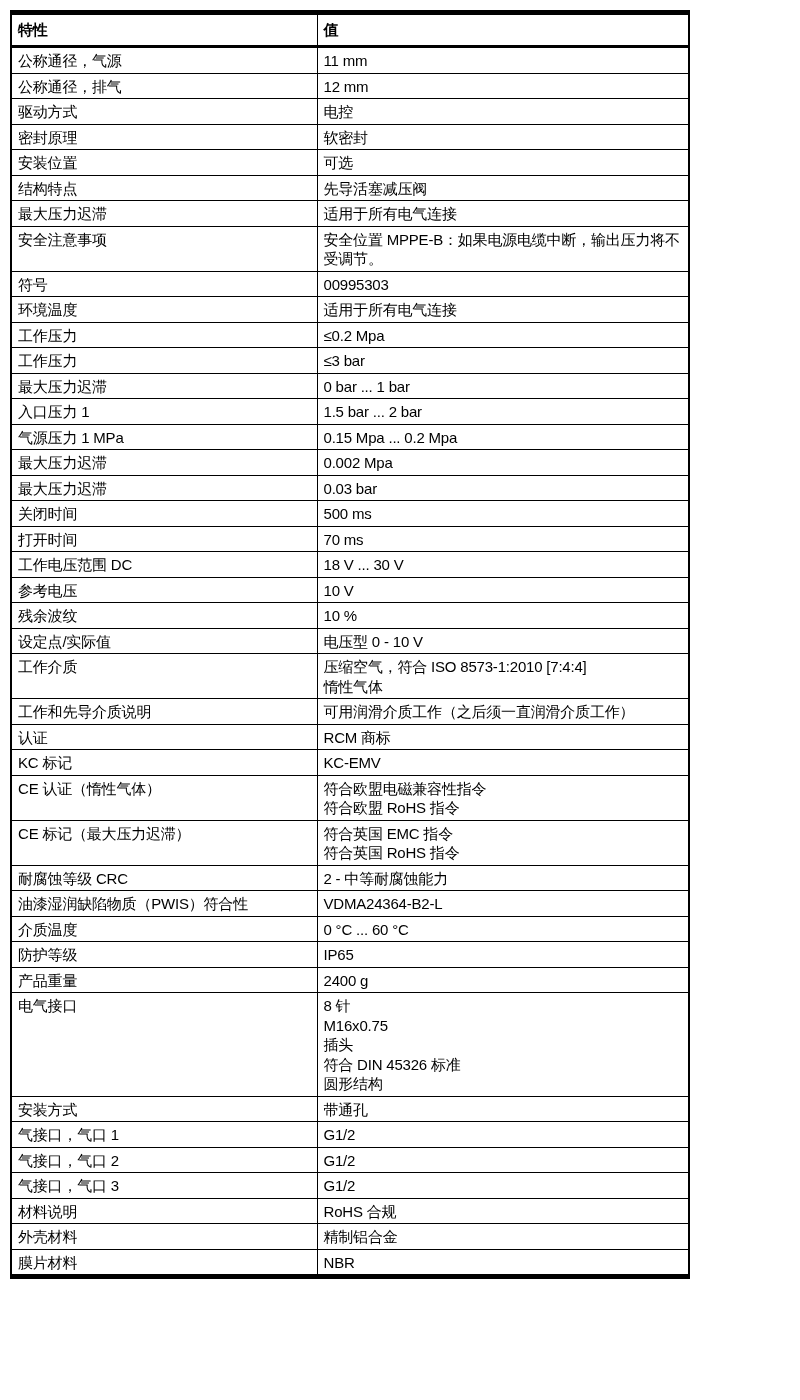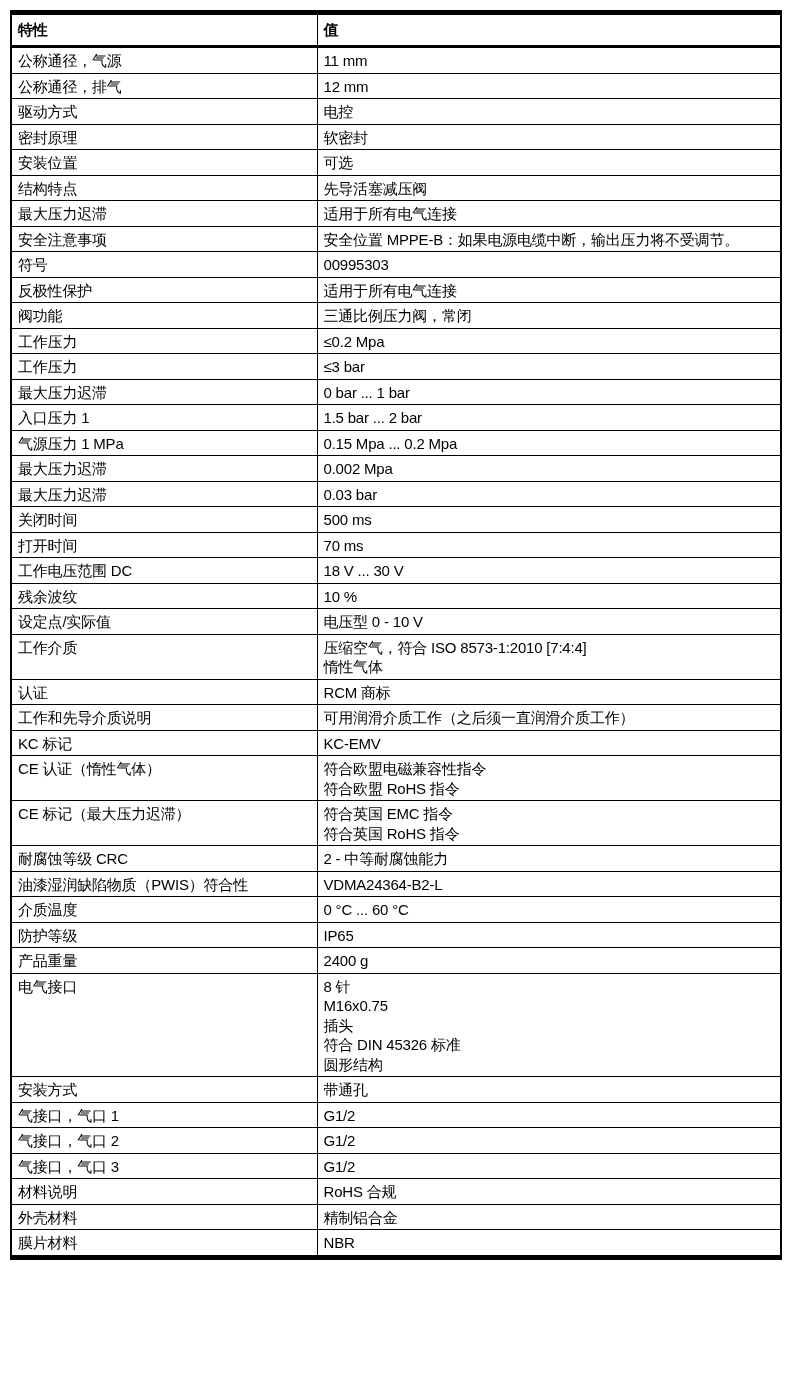--- a/index.html
+++ b/index.html
@@ -13,21 +13,21 @@
     position: relative;
     width: 800px;
     height: 1400px;
     background: #ffffff;
     overflow: hidden;
   }
   table.spec {
     position: absolute;
     left: 10px;
     top: 10px;
-    width: 772px;
+    width: 680px;
     border-collapse: collapse;
     table-layout: fixed;
     border: 2px solid #000;
     border-top: 5px solid #000;
     border-bottom: 5px solid #000;
   }
   col.c-label { width: 306px; }
   table.spec th {
     text-align: left;
     font-size: 15px;
@@ -99,26 +99,22 @@
   </tr>
         <tr>
     <td class="label-cell">安全注意事项</td>
     <td class="value-cell">安全位置 MPPE-B：如果电源电缆中断，输出压力将不受调节。</td>
   </tr>
         <tr>
     <td class="label-cell">符号</td>
     <td class="value-cell">00995303</td>
   </tr>
         <tr>
-    <td class="label-cell">反极性保护</td>
+    <td class="label-cell">环境温度</td>
     <td class="value-cell">适用于所有电气连接</td>
-  </tr>
-        <tr>
-    <td class="label-cell">阀功能</td>
-    <td class="value-cell">三通比例压力阀，常闭</td>
   </tr>
         <tr>
     <td class="label-cell">工作压力</td>
     <td class="value-cell">≤0.2 Mpa</td>
   </tr>
         <tr>
     <td class="label-cell">工作压力</td>
     <td class="value-cell">≤3 bar</td>
   </tr>
         <tr>
@@ -145,41 +141,45 @@
     <td class="label-cell">关闭时间</td>
     <td class="value-cell">500 ms</td>
   </tr>
         <tr>
     <td class="label-cell">打开时间</td>
     <td class="value-cell">70 ms</td>
   </tr>
         <tr>
     <td class="label-cell">工作电压范围 DC</td>
     <td class="value-cell">18 V ... 30 V</td>
+  </tr>
+        <tr>
+    <td class="label-cell">参考电压</td>
+    <td class="value-cell">10 V</td>
   </tr>
         <tr>
     <td class="label-cell">残余波纹</td>
     <td class="value-cell">10 %</td>
   </tr>
         <tr>
     <td class="label-cell">设定点/实际值</td>
     <td class="value-cell">电压型 0 - 10 V</td>
   </tr>
         <tr>
     <td class="label-cell">工作介质</td>
     <td class="value-cell">压缩空气，符合 ISO 8573-1:2010 [7:4:4]
 惰性气体</td>
   </tr>
         <tr>
+    <td class="label-cell">工作和先导介质说明</td>
+    <td class="value-cell">可用润滑介质工作（之后须一直润滑介质工作）</td>
+  </tr>
+        <tr>
     <td class="label-cell">认证</td>
     <td class="value-cell">RCM 商标</td>
-  </tr>
-        <tr>
-    <td class="label-cell">工作和先导介质说明</td>
-    <td class="value-cell">可用润滑介质工作（之后须一直润滑介质工作）</td>
   </tr>
         <tr>
     <td class="label-cell">KC 标记</td>
     <td class="value-cell">KC-EMV</td>
   </tr>
         <tr>
     <td class="label-cell">CE 认证（惰性气体）</td>
     <td class="value-cell">符合欧盟电磁兼容性指令
 符合欧盟 RoHS 指令</td>
   </tr>

